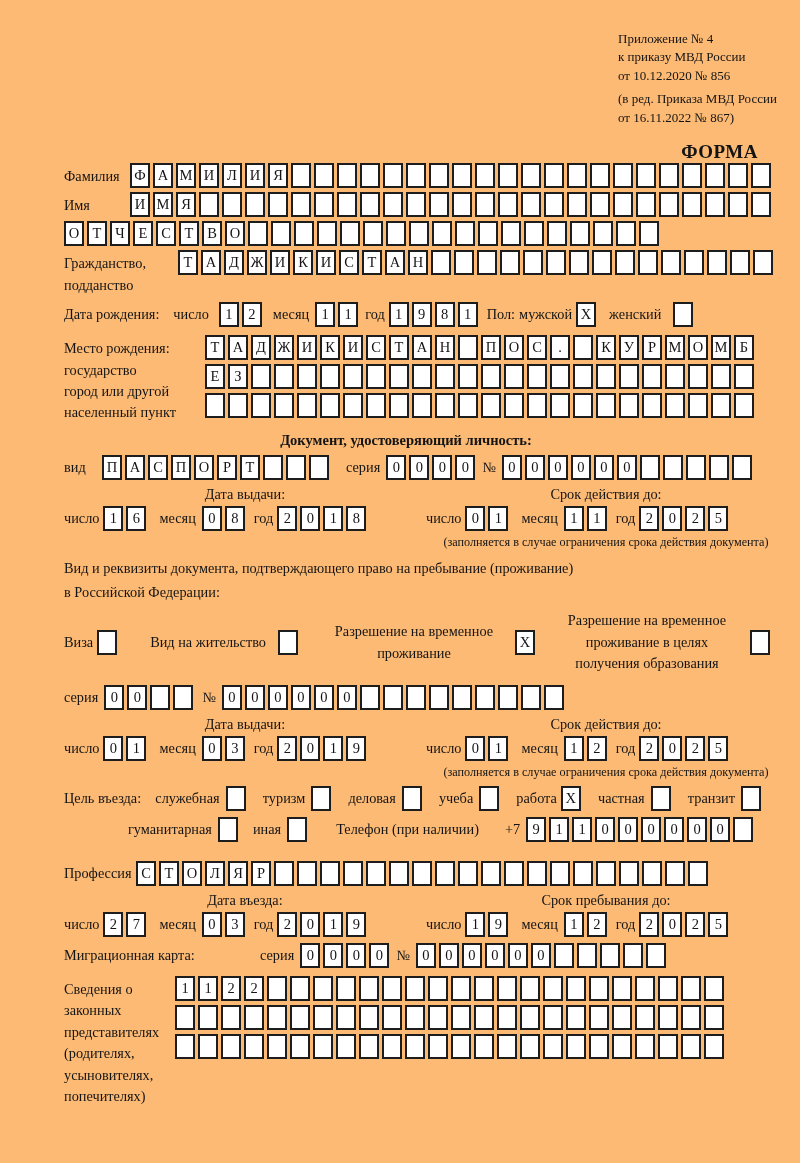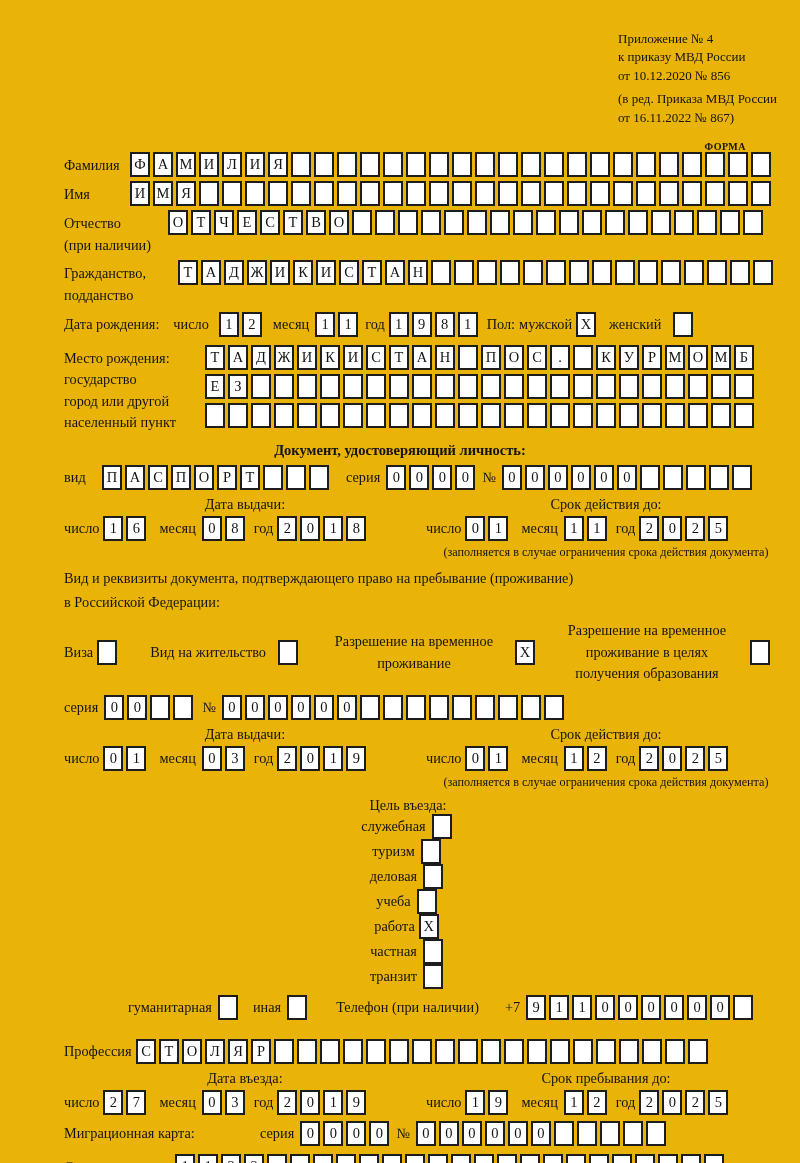--- a/index.html
+++ b/index.html
@@ -1,26 +1,26 @@
 <!DOCTYPE html>
 <html lang="ru"><head>
 <meta charset="utf-8">
 <style>
   html,body{margin:0;padding:0;background:#e8e8e8;}
   .page{
-    width:800px;height:1163px;margin:0 auto;background:#eab308;
-    box-sizing:border-box;padding:30px 24px 10px 64px;
+    width:800px;height:1163px;margin:0 auto;background:#fdba74;
+    box-sizing:border-box;padding:30px 12px 10px 64px;
     font-family:"Liberation Serif","DejaVu Serif",serif;
     color:#141414;overflow:hidden;position:relative;
   }
   .prewrap{white-space:pre-line;}
   
   .appendix{margin-left:554px;width:225px;font-size:13px;line-height:1.42;}
   .appendix .blk{margin-bottom:5px;}
-  .forma{margin-top:14px;margin-right:30px;text-align:right;font-weight:bold;font-size:10px;letter-spacing:.5px;}
+  .forma{margin-top:14px;margin-right:30px;text-align:right;font-weight:bold;font-size:19px;letter-spacing:.5px;}
   
   .title{margin:18px 36px 0 0;text-align:center;font-weight:bold;font-size:15.5px;line-height:1.55;}
   .t-underline{display:inline-block;width:54px;height:14px;border-bottom:2px solid #3a3a3a;margin-left:10px;}
   .sec-head{margin:20px 0 14px 0;font-weight:bold;font-size:14.6px;}
   
   .frow{display:flex;align-items:flex-start;margin-bottom:4px;}
   .flabel{flex:none;font-size:14.3px;line-height:1.5;padding-top:3px;font-family:Liberation Serif, serif;}
   .w66{width:66px;}.w104{width:104px;}.w114{width:114px;}.w141{width:141px;}
   .w38{width:38px;}.w72{width:72px;}.w140{width:140px;}.w111{width:111px;}
   .boxcol{display:flex;flex-direction:column;}
@@ -45,21 +45,21 @@
   .dp-left{width:362px;}
   .dp-right{width:360px;}
   .dp-head{text-align:center;font-size:14.3px;margin-bottom:3px;}
   .dp-row{display:flex;align-items:center;}
   .dp-note{font-size:12.2px;margin-top:4px;text-align:center;white-space:nowrap;}
   
   .res-line{font-size:14.3px;line-height:1.7;}
   .res-opts{display:flex;align-items:center;margin:6px 0 10px 0;font-family:Liberation Serif, serif;}
   .opt-text{font-size:14.3px;line-height:1.5;text-align:center;white-space:pre-line;}
   
-  .purpose-row{display:flex;align-items:center;justify-content:space-between;margin:4px 24px 6px 0;flex-direction:column;}
+  .purpose-row{display:flex;align-items:center;justify-content:space-between;margin:4px 24px 6px 0;}
   .pair{display:flex;align-items:center;}
 </style>
 </head>
 <body>
 
 <div class="page">
 
   <div class="appendix">
     <div class="blk prewrap">Приложение № 4
 к приказу МВД России
@@ -133,22 +133,20 @@
         <span class="cell"></span>
         <span class="cell"></span>
         <span class="cell"></span>
         <span class="cell"></span>
         <span class="cell"></span>
         <span class="cell"></span>
       </span>
   </div>
 
   <div class="frow">
-    <div class="flabel w104 prewrap">Отчество
-(при наличии)</div>
     <span class="boxrun">
         <span class="cell">О</span>
         <span class="cell">Т</span>
         <span class="cell">Ч</span>
         <span class="cell">Е</span>
         <span class="cell">С</span>
         <span class="cell">Т</span>
         <span class="cell">В</span>
         <span class="cell">О</span>
         <span class="cell"></span>

